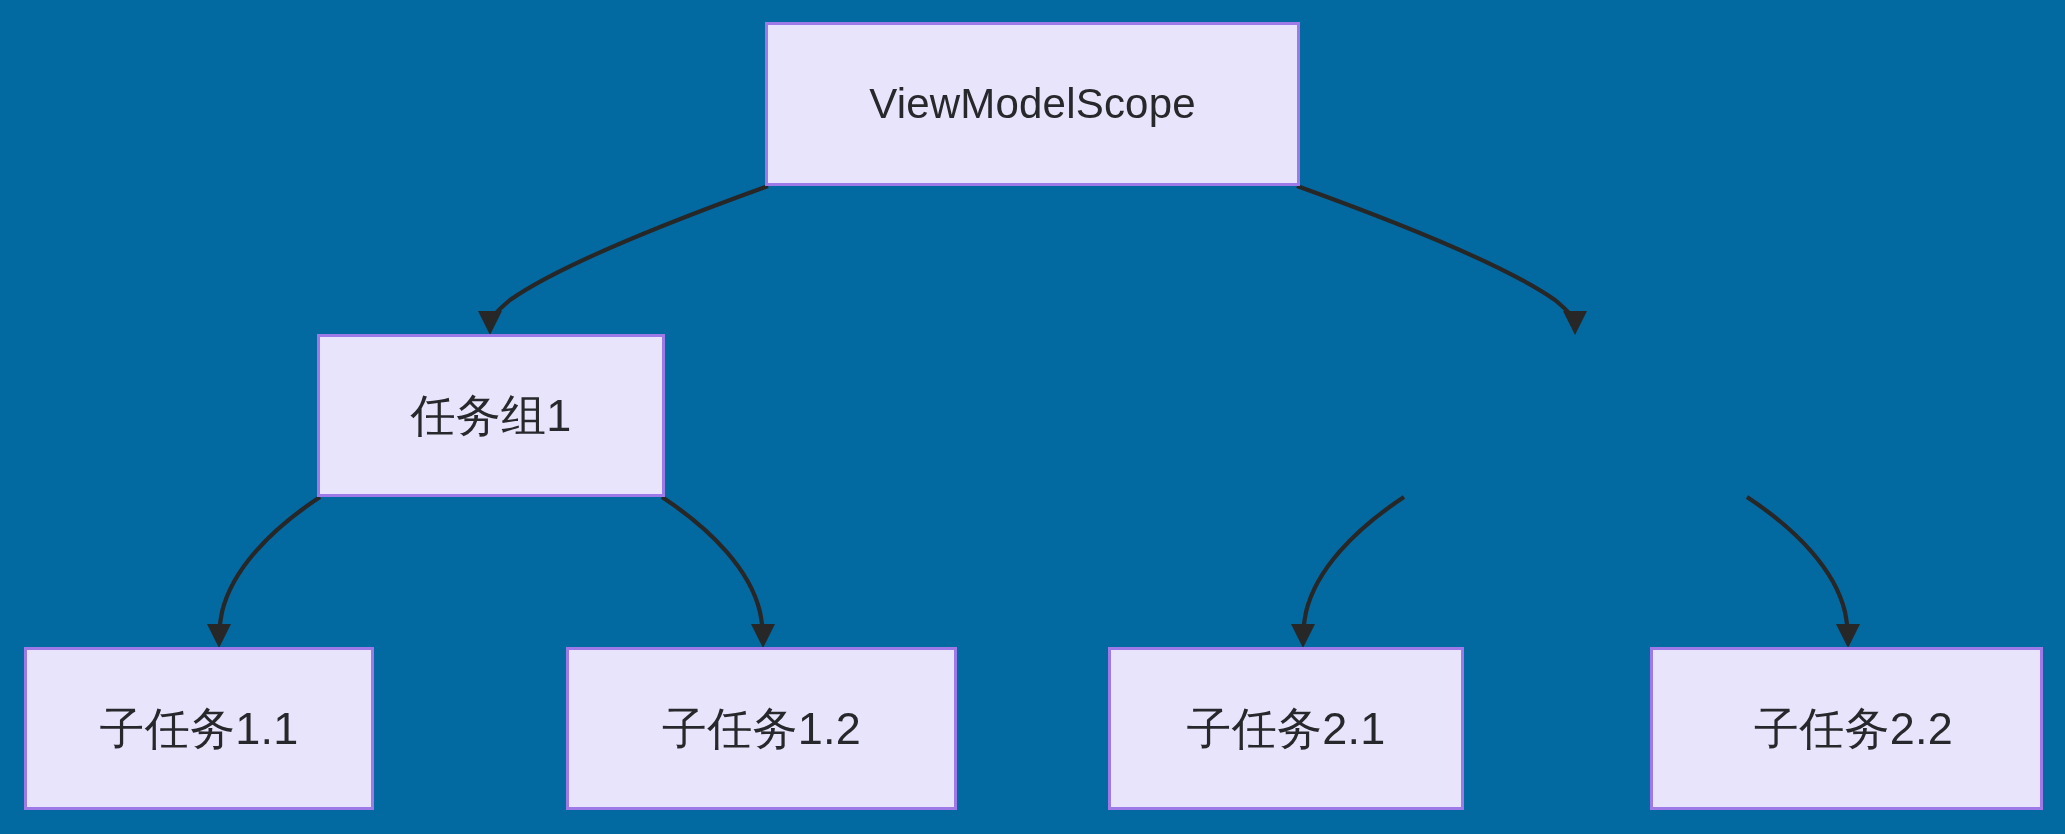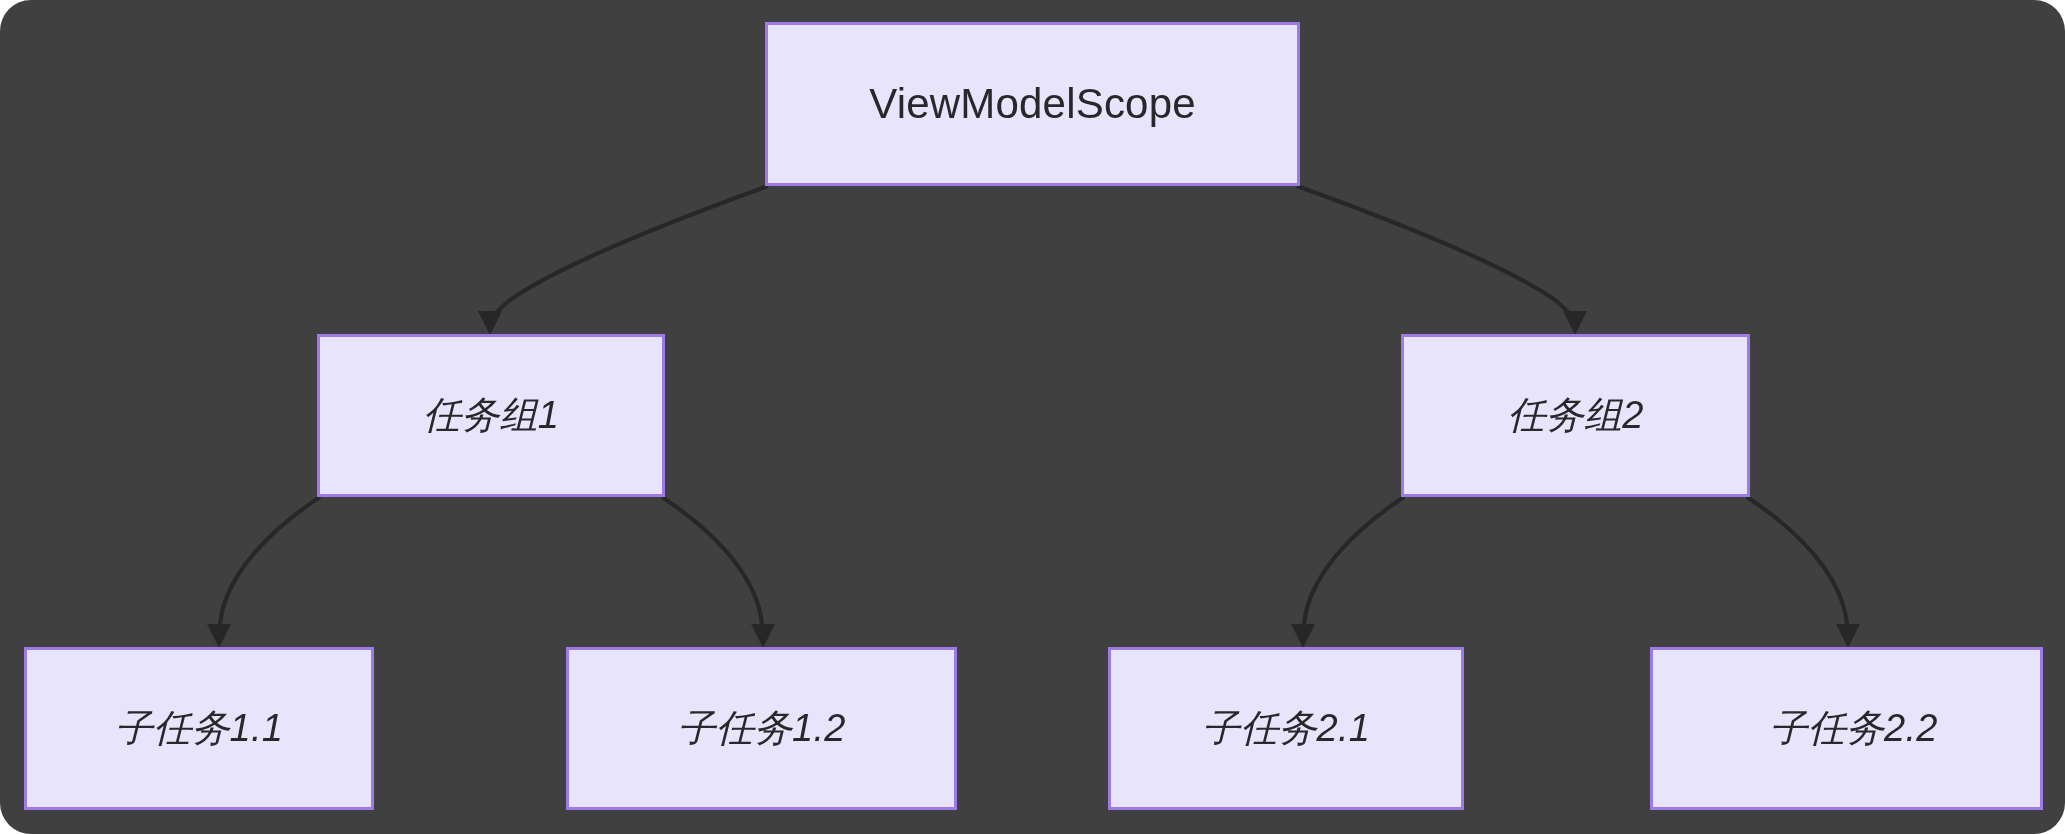--- a/index.html
+++ b/index.html
@@ -8,23 +8,22 @@
     padding: 0;
     background: #ffffff;
   }
   body {
     font-family: "Liberation Sans", "DejaVu Sans", sans-serif;
   }
   #diagram-root {
     position: relative;
     width: 2065px;
     height: 834px;
-    background: #404040;
+    background: #0369a1;
     overflow: hidden;
-    border-radius: 31px;
   }
   #edge-layer {
     position: absolute;
     left: 0;
     top: 0;
     width: 2065px;
     height: 834px;
     pointer-events: none;
   }
   .edge-path {
@@ -48,22 +47,21 @@
     text-align: center;
   }
   .node-label {
     color: #27282b;
     font-size: 42px;
     line-height: 1.1;
     letter-spacing: 0.2px;
     white-space: nowrap;
   }
   .node-label.cjk {
-    font-size: 38px;
-    font-style: italic;
+    font-size: 45px;
   }
   #watermark {
     position: absolute;
     color: #c8c8cd;
     font-size: 27px;
     line-height: 1;
     white-space: nowrap;
     letter-spacing: 1px;
   }
 </style>
@@ -107,23 +105,20 @@
   </svg>
 
   <div class="node" id="node-root" style="left: 765px; top: 22px; width: 535px; height: 164px;">
     <span class="node-label">ViewModelScope</span>
   </div>
 
   <div class="node" id="node-group1" style="left: 317px; top: 334px; width: 348px; height: 163px;">
     <span class="node-label cjk">任务组1</span>
   </div>
 
-  <div class="node" id="node-group2" style="left: 1401px; top: 334px; width: 349px; height: 163px;">
-    <span class="node-label cjk">任务组2</span>
-  </div>
 
   <div class="node" id="node-sub11" style="left: 24px; top: 647px; width: 350px; height: 163px;">
     <span class="node-label cjk">子任务1.1</span>
   </div>
 
   <div class="node" id="node-sub12" style="left: 566px; top: 647px; width: 391px; height: 163px;">
     <span class="node-label cjk">子任务1.2</span>
   </div>
 
   <div class="node" id="node-sub21" style="left: 1108px; top: 647px; width: 356px; height: 163px;">

